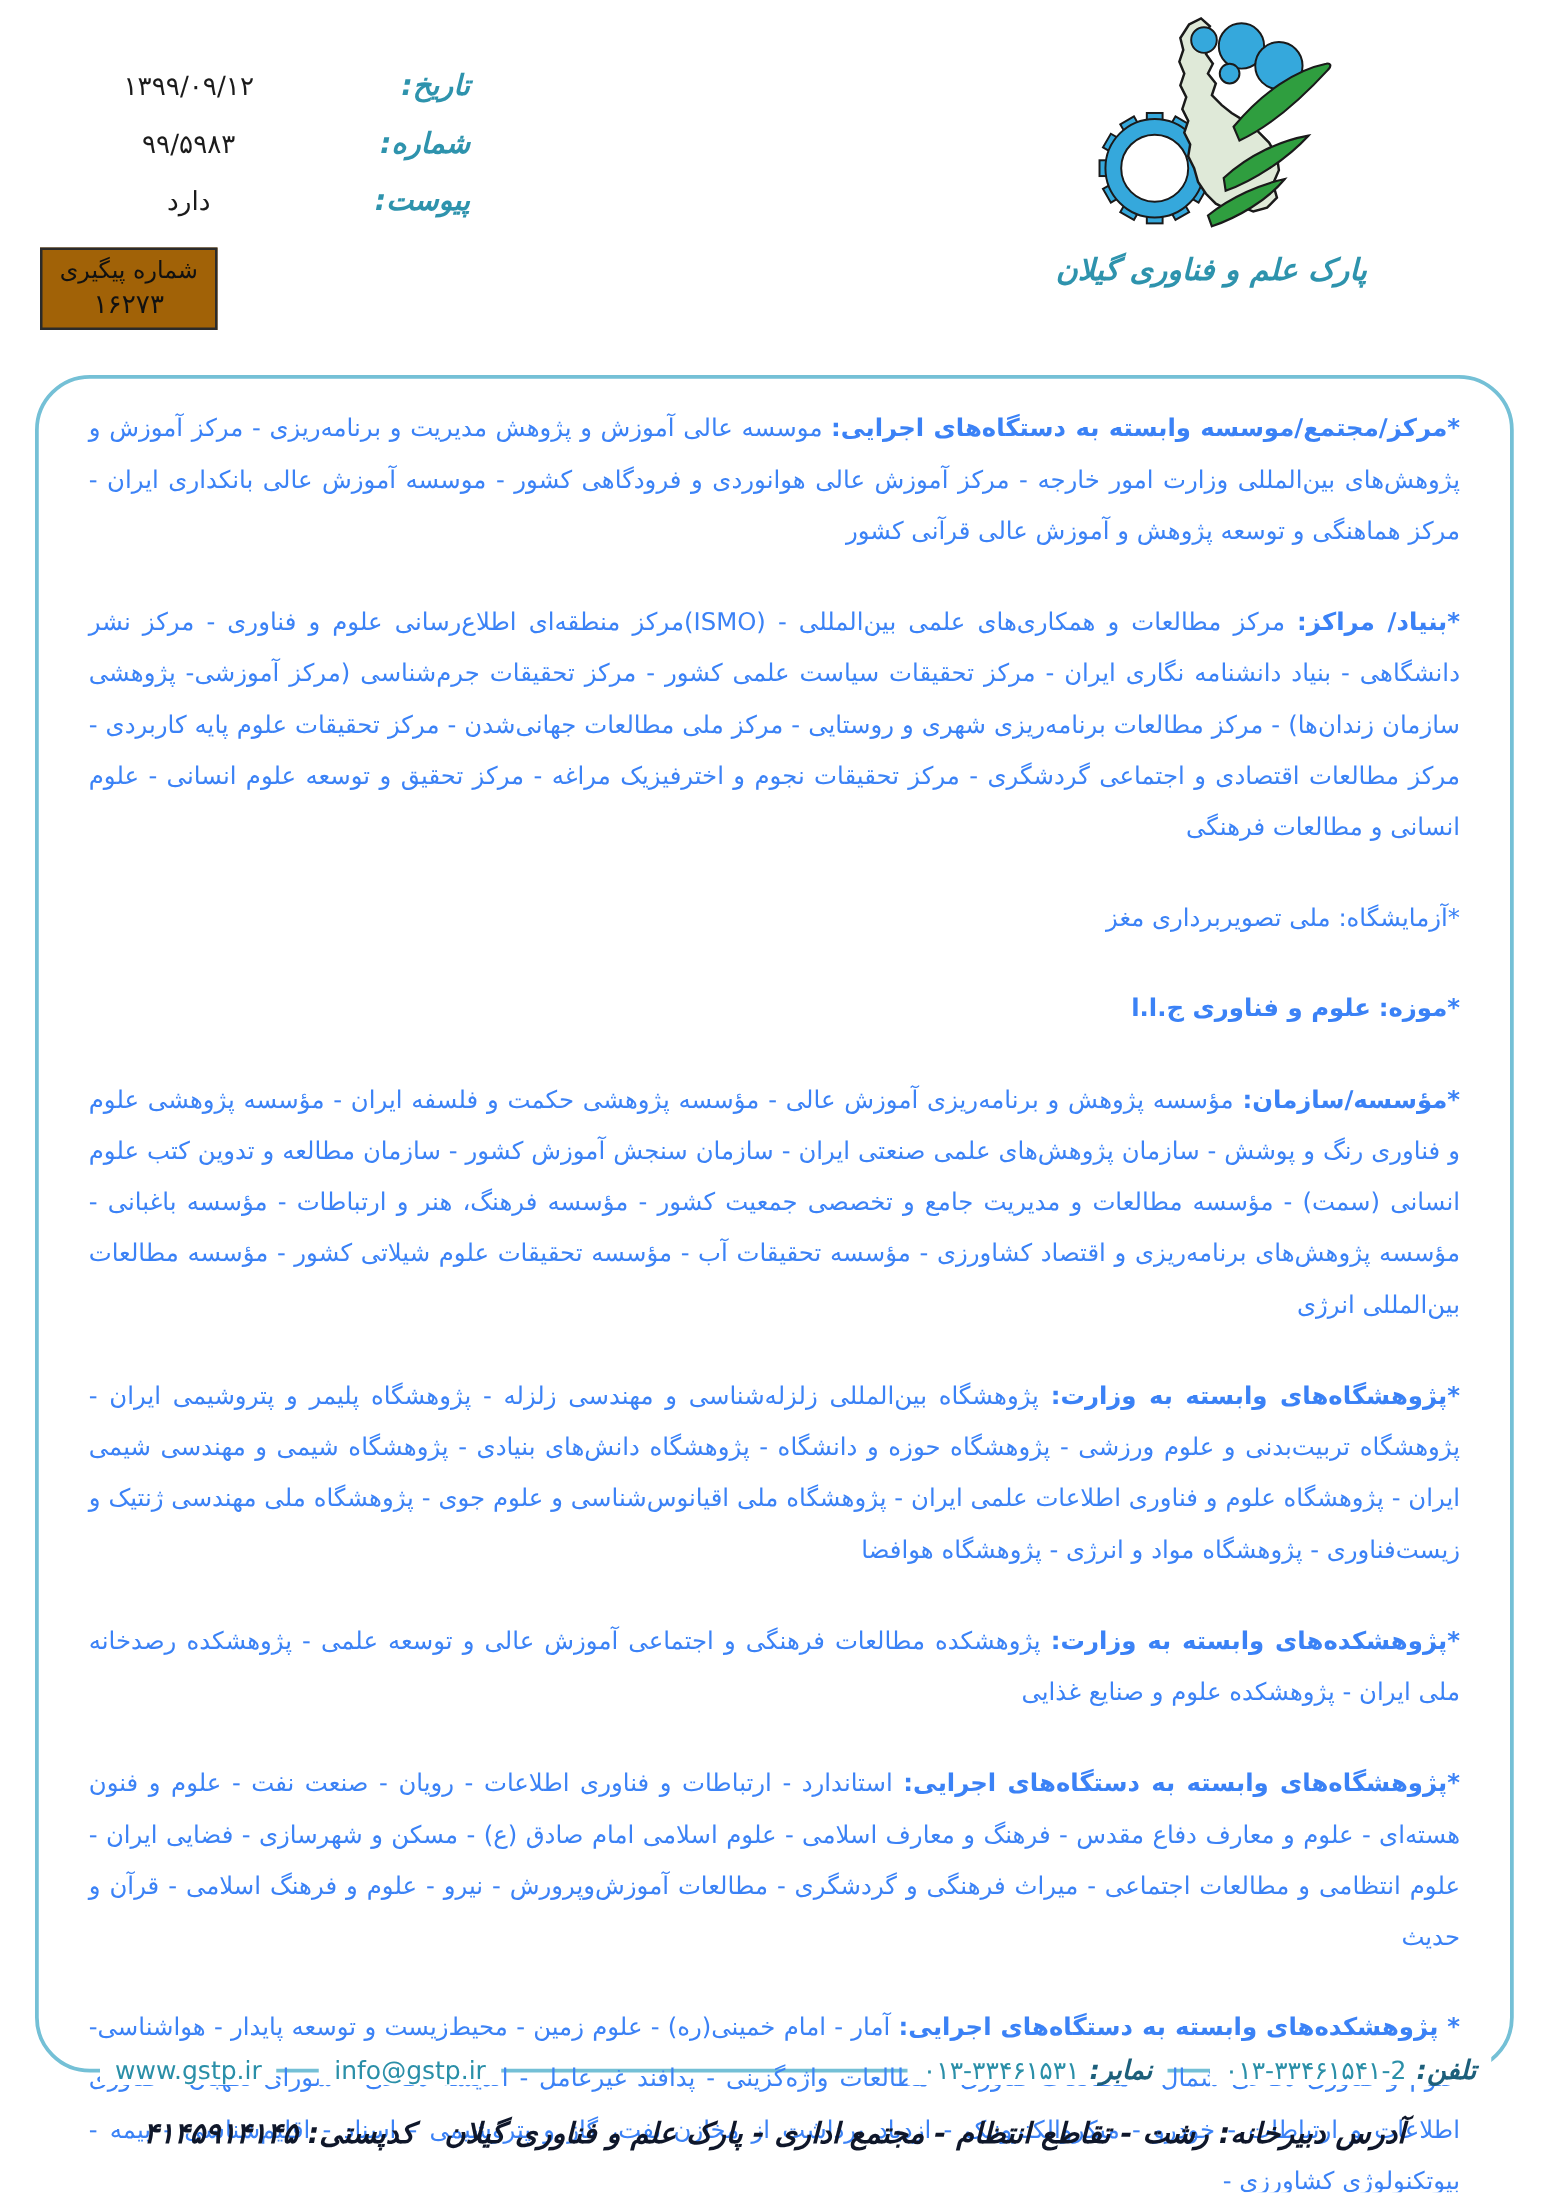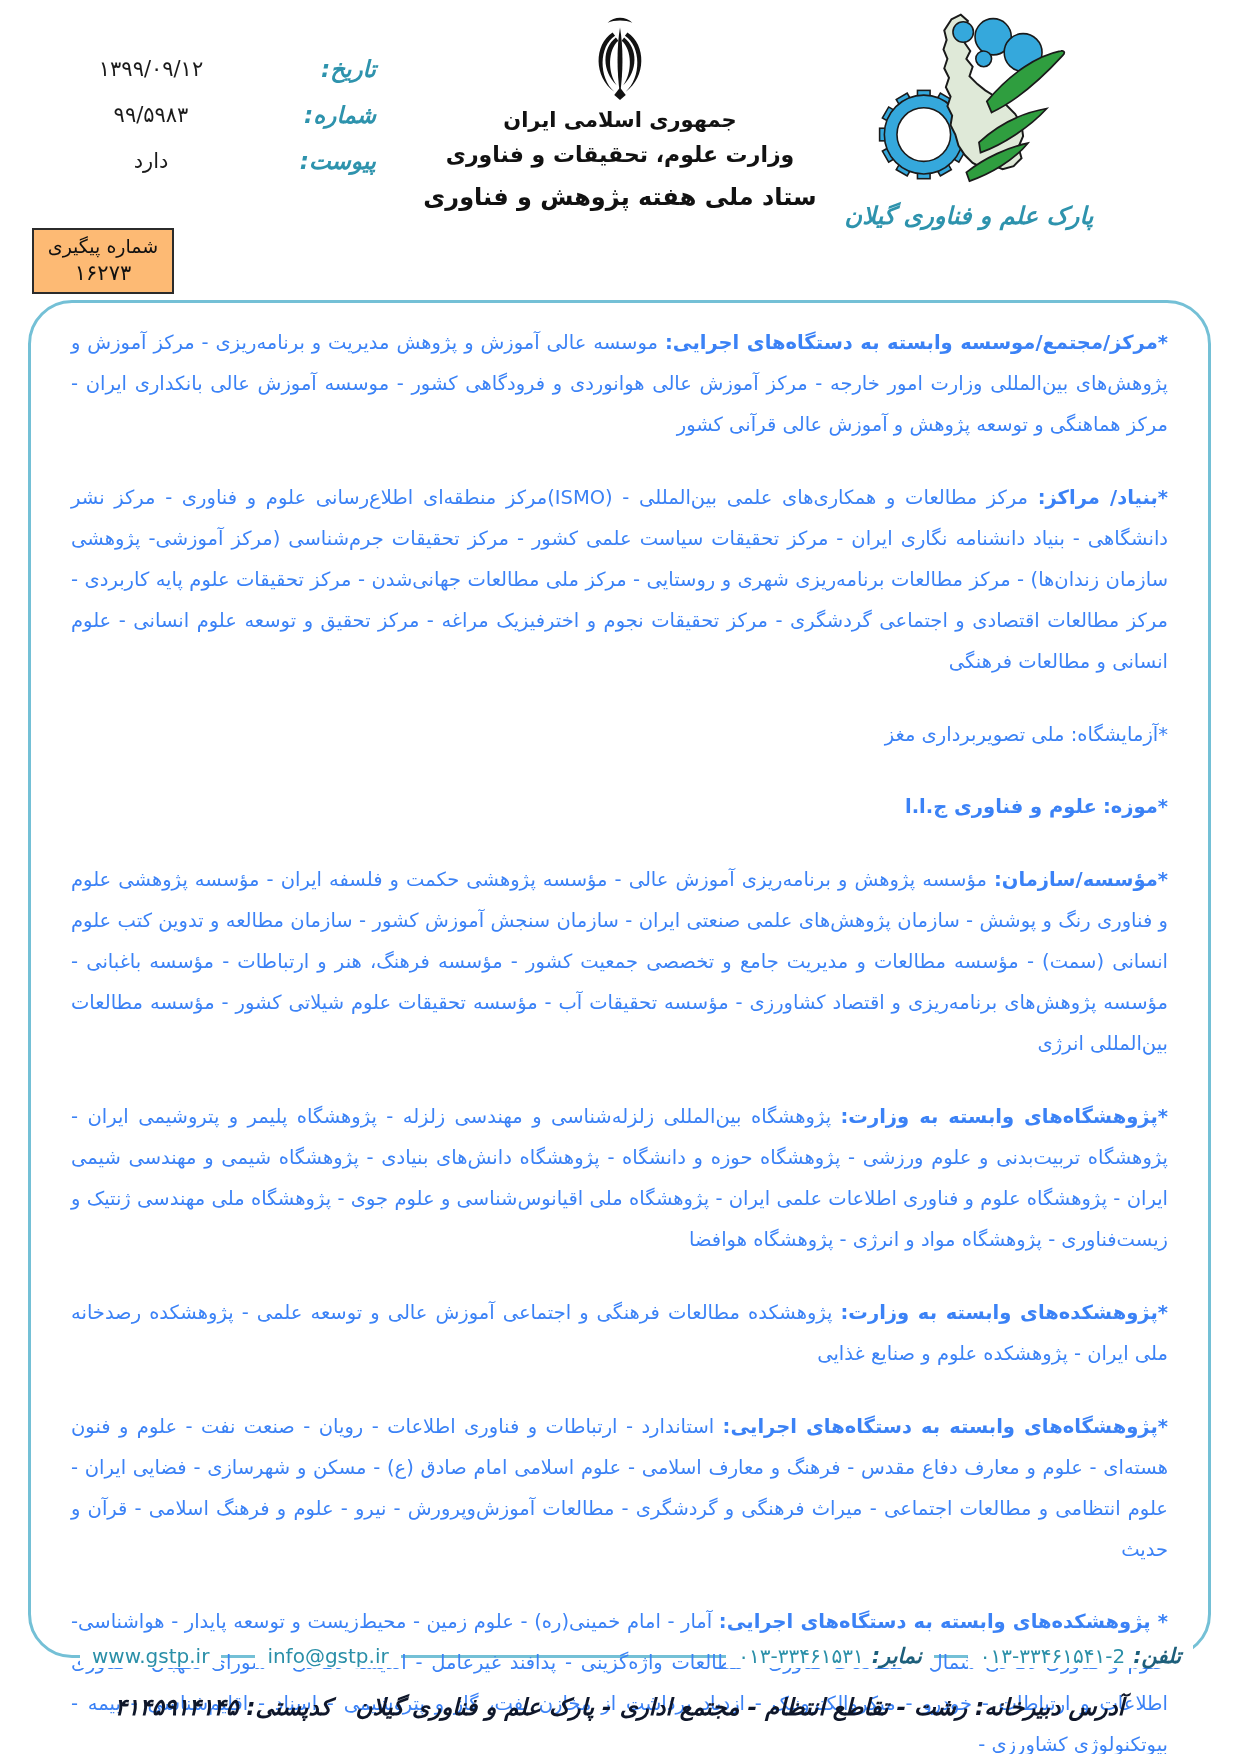--- a/index.html
+++ b/index.html
@@ -13,22 +13,22 @@
   
   .meta { position:absolute; top:56px; left:26px; width:350px; direction:rtl; }
   .meta-row { display:flex; align-items:center; margin-bottom:20px; }
   .meta-label { width:100px; text-align:right; color:#2e93ad; font-weight:bold;
                 font-size:23px; font-style:italic; }
   .meta-value { flex:1; text-align:center; color:#1b1b1b; font-size:21px; }
   .num { direction:ltr; unicode-bidi:embed; }
 
   .tracking-box {
     position:absolute; top:198px; left:32px; width:142px;
-    border:2px solid #2b2b2b; background:#fdba74; text-align:center;
-    padding:5px 4px 7px; direction:rtl;margin-top:30px;
+    border:2px solid #2b2b2b; background:#a16207; text-align:center;
+    padding:5px 4px 7px; direction:rtl;
   }
   .tracking-box .t1 { font-size:19px; color:#111; }
   .tracking-box .t2 { font-size:21px; color:#111; letter-spacing:3px; margin-top:4px; }
 
   
   .gov { position:absolute; top:12px; left:415px; width:410px; text-align:center; direction:rtl; }
   .gov svg { display:block; margin:0 auto; }
   .gov-l1 { font-size:21px; font-weight:bold; color:#121212; margin-top:4px; }
   .gov-l2 { font-size:22px; font-weight:bold; color:#121212; margin-top:10px; }
   .gov-l3 { font-size:24px; font-weight:bold; color:#121212; margin-top:16px; }
@@ -87,36 +87,20 @@
       <span class="meta-label">پیوست:</span>
       <span class="meta-value">دارد</span>
     </div>
   </div>
 
   <div class="tracking-box">
     <div class="t1">شماره پیگیری</div>
     <div class="t2 num">۱۶۲۷۳</div>
   </div>
 
-  <div class="gov">
-    <svg width="74" height="92" viewBox="0 0 90 104">
-      <g fill="#121212">
-        <path d="M30 9 C38 1 52 1 60 9 C52 5.5 38 5.5 30 9 Z"></path>
-        <path d="M45 15 C41 38 41 70 45 96 C49 70 49 38 45 15 Z"></path>
-        <path d="M40 27 C23 40 23 68 41 85 C30 70 30 42 43 31 Z"></path>
-        <path d="M36 21 C13 36 13 75 38 93 C19 76 19 38 39 25 Z"></path>
-        <path d="M50 27 C67 40 67 68 49 85 C60 70 60 42 47 31 Z"></path>
-        <path d="M54 21 C77 36 77 75 52 93 C71 76 71 38 51 25 Z"></path>
-        <path d="M45 88 L52 97 L45 103 L38 97 Z"></path>
-      </g>
-    </svg>
-    <div class="gov-l1">جمهوری اسلامی ایران</div>
-    <div class="gov-l2">وزارت علوم، تحقیقات و فناوری</div>
-    <div class="gov-l3">ستاد ملی هفته پژوهش و فناوری</div>
-  </div>
 
   <div class="park">
     <svg width="205" height="190" viewBox="0 0 260 240">
 
       <g>
         <g fill="#35a8dc" stroke="#1a1a1a" stroke-width="2">
           <rect x="64" y="104" width="16" height="14" transform="rotate(0 72 160)"></rect>
           <rect x="64" y="104" width="16" height="14" transform="rotate(30 72 160)"></rect>
           <rect x="64" y="104" width="16" height="14" transform="rotate(60 72 160)"></rect>
           <rect x="64" y="104" width="16" height="14" transform="rotate(90 72 160)"></rect>

